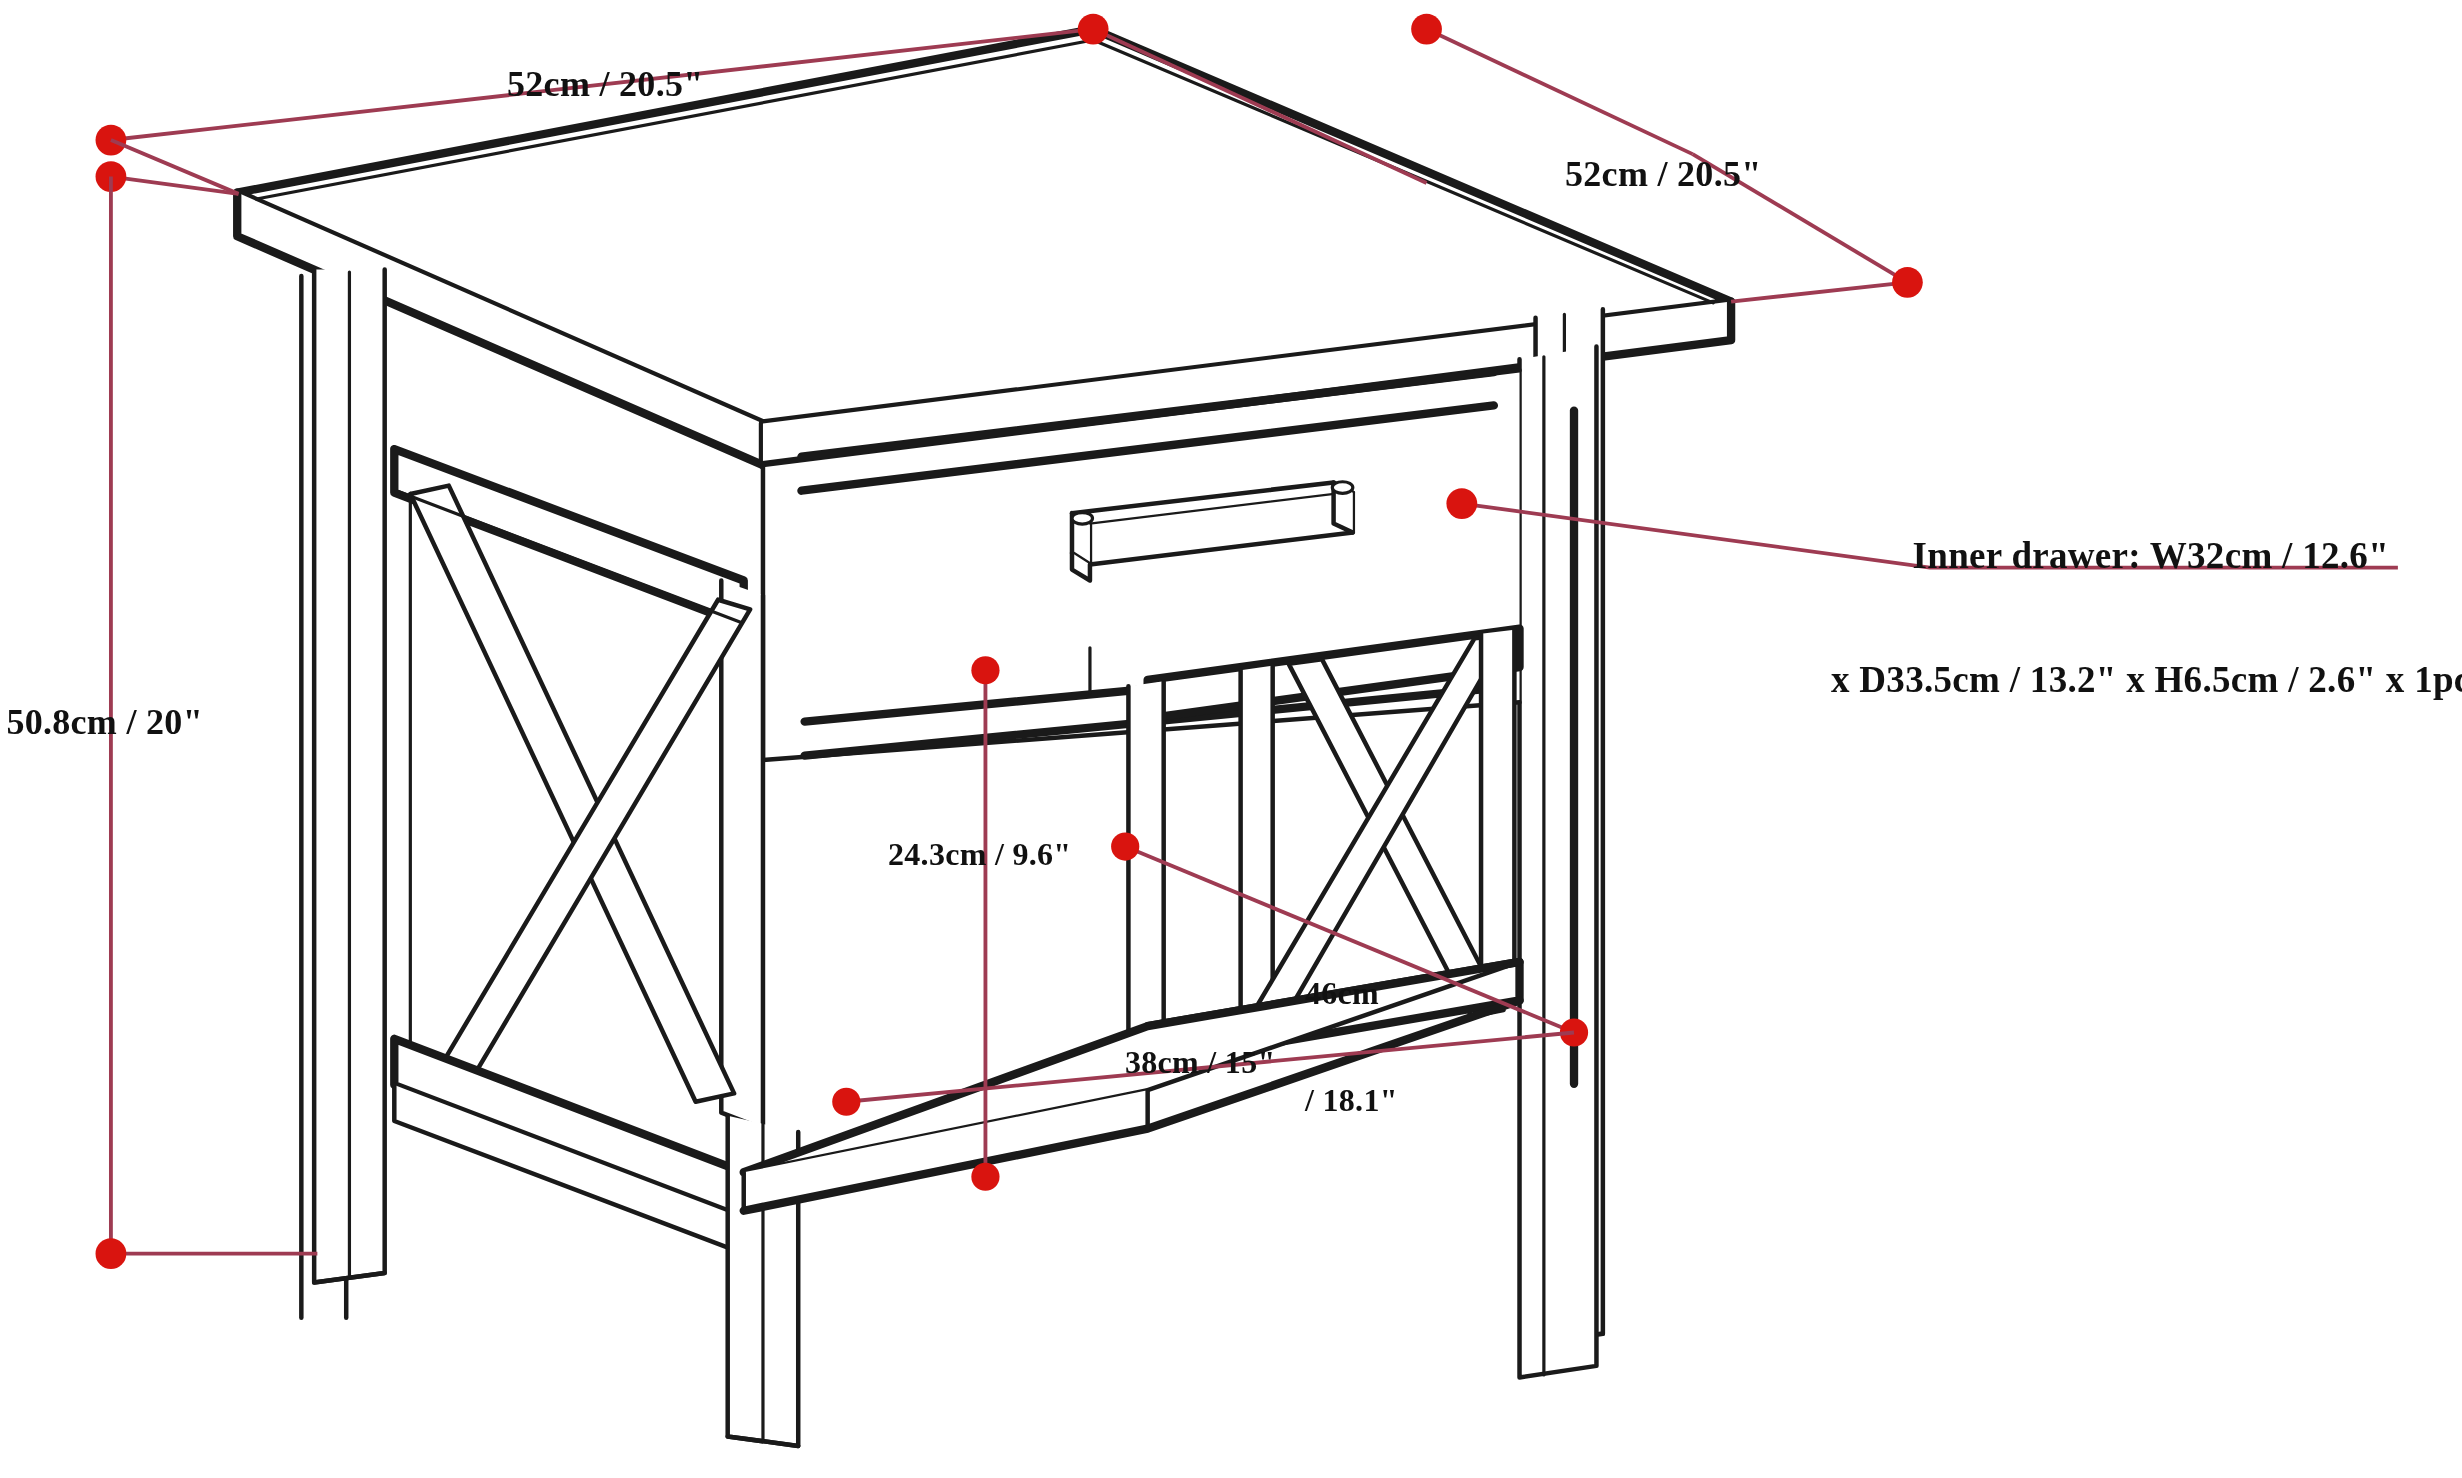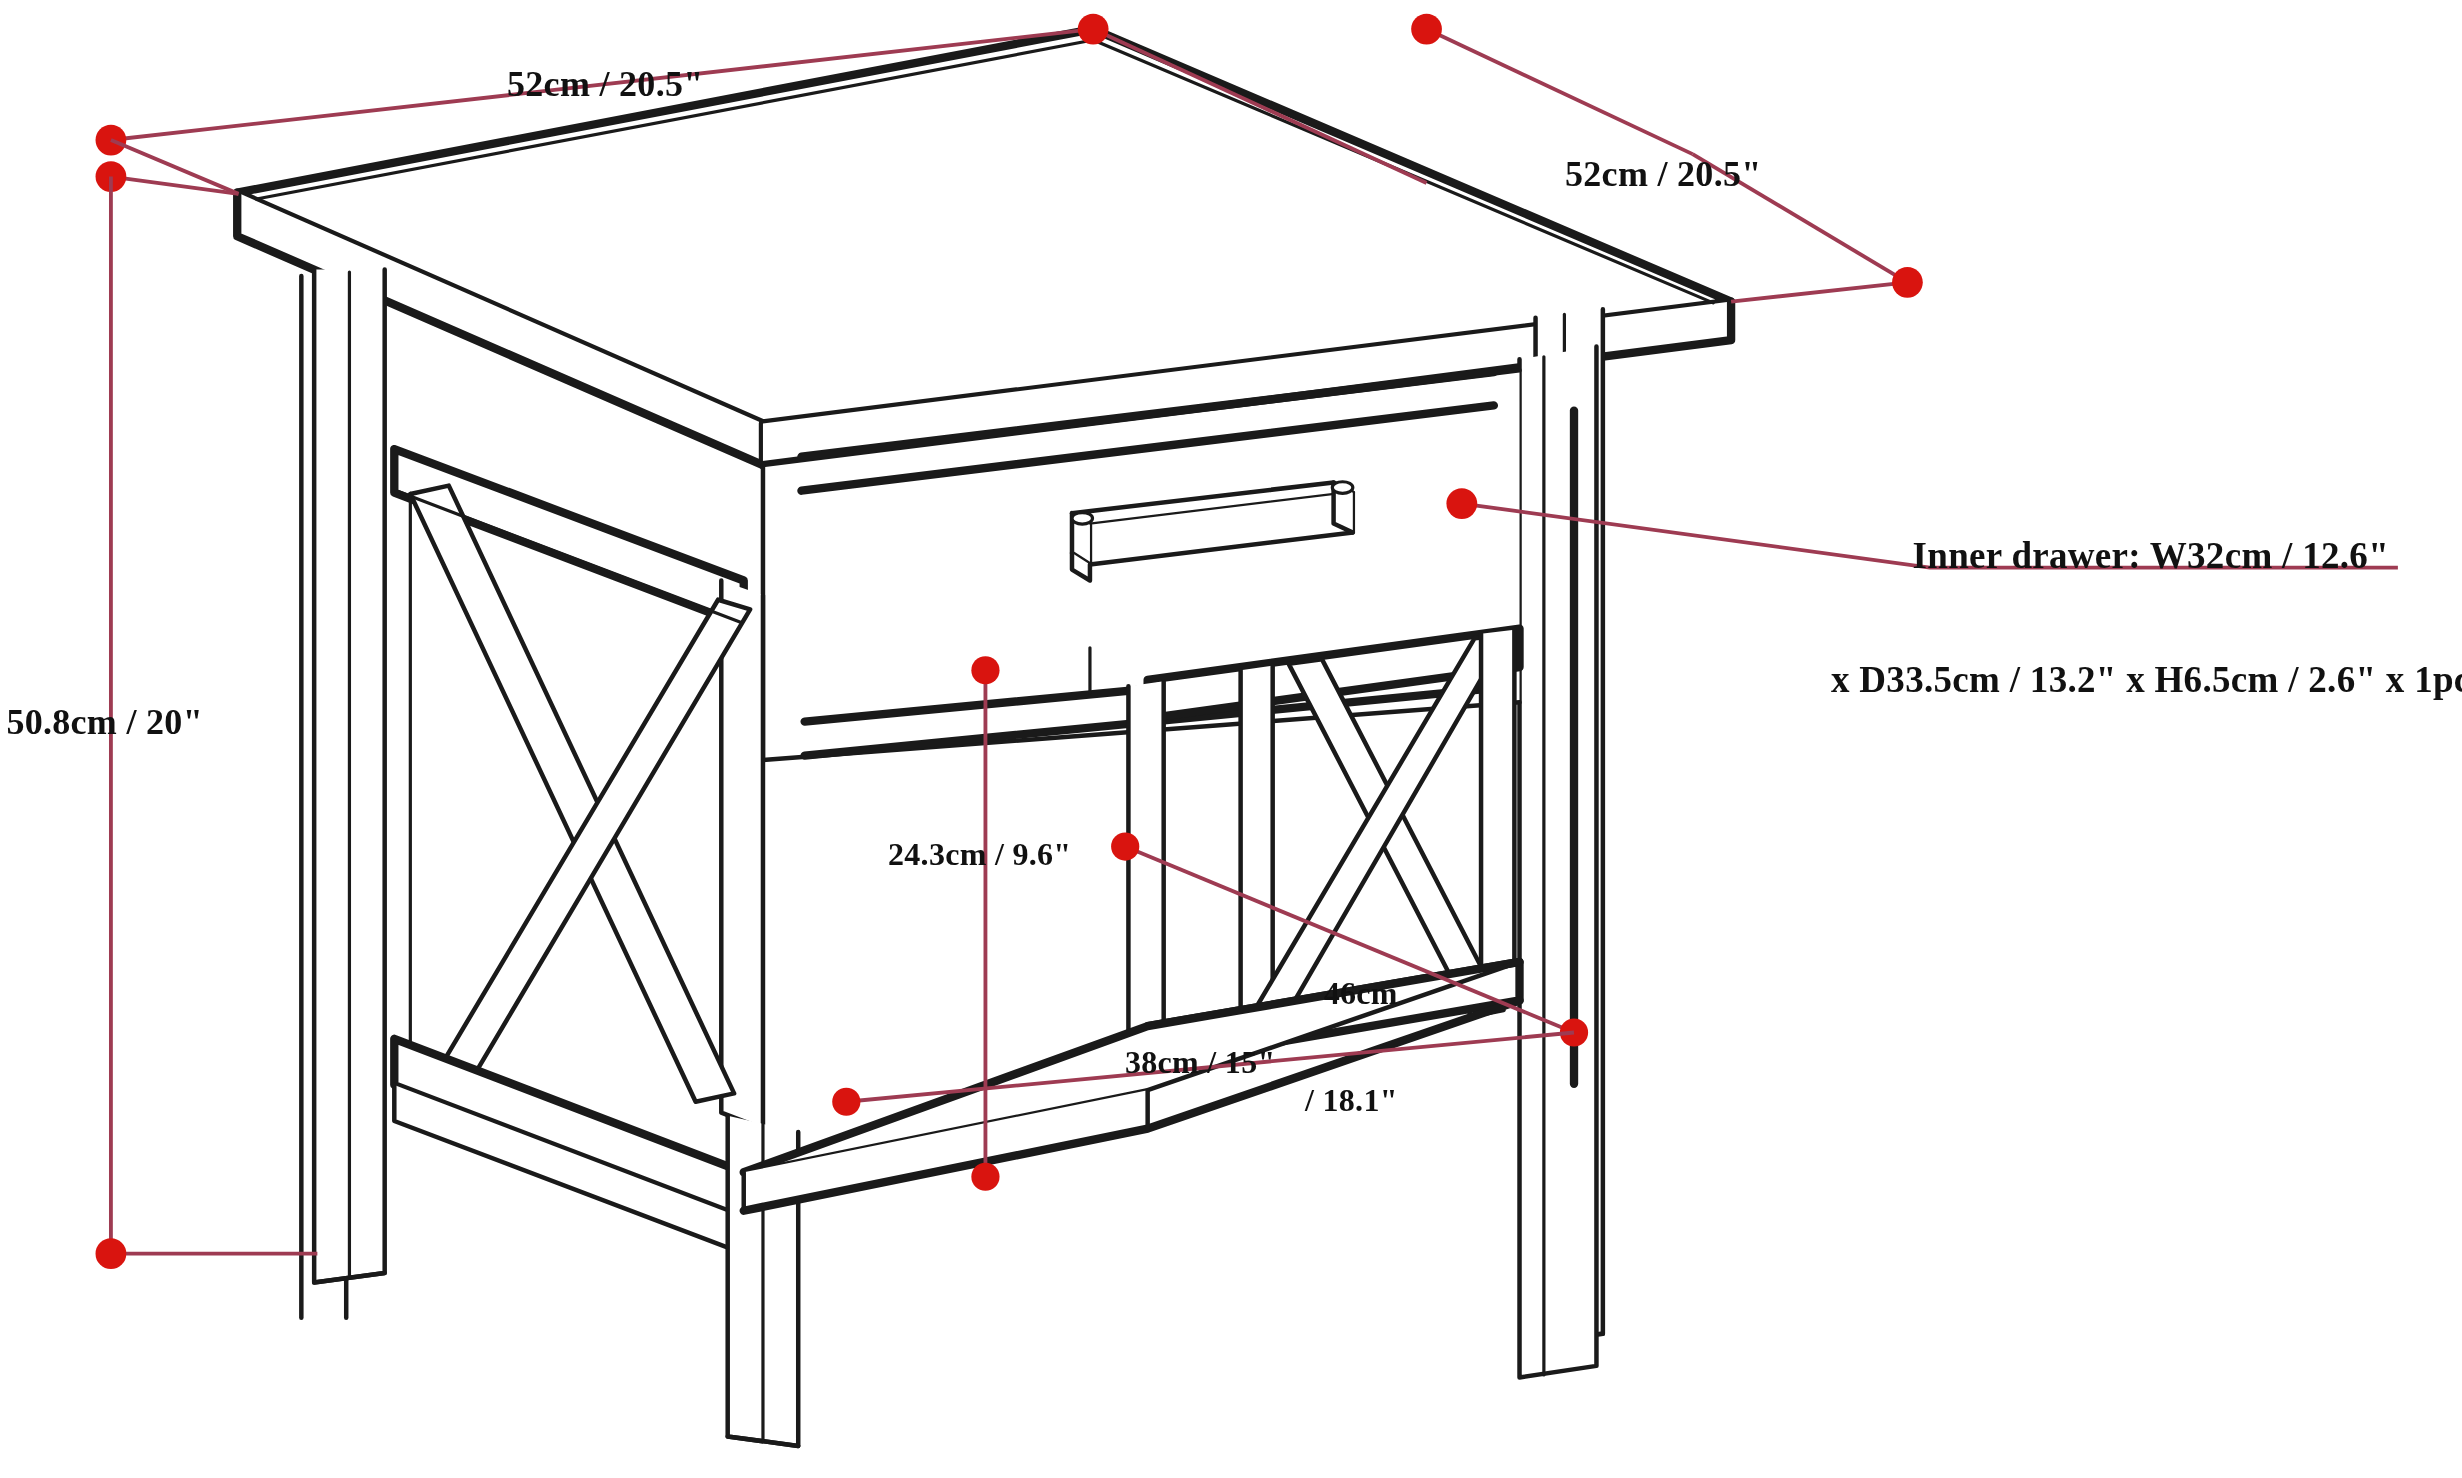--- a/index.html
+++ b/index.html
@@ -18,21 +18,21 @@
     color:#111111;
     white-space:pre;
     line-height:1.12;
     letter-spacing:0.3px;
   }
   .lbl-top-left{left:507px;top:64px;font-size:36px;}
   .lbl-top-right{left:1565px;top:154px;font-size:36px;}
   .lbl-height{left:6.4px;top:702px;font-size:36px;}
   .lbl-inner{left:1831px;top:452px;font-size:37px;text-align:center;}
   .lbl-243{left:888px;top:837px;font-size:32px;}
-  .lbl-46{left:1305px;top:904px;font-size:32px;text-align:right;}
+  .lbl-46{left:1305px;top:904px;font-size:32px;text-align:left;}
   .lbl-38{left:1125px;top:1045px;font-size:32px;}
 </style>
 </head>
 <body>
 
 <div id="diagram-root">
 
   <svg id="dim-svg" viewBox="0 0 3840 2306" xmlns="http://www.w3.org/2000/svg">
 
     <defs>

